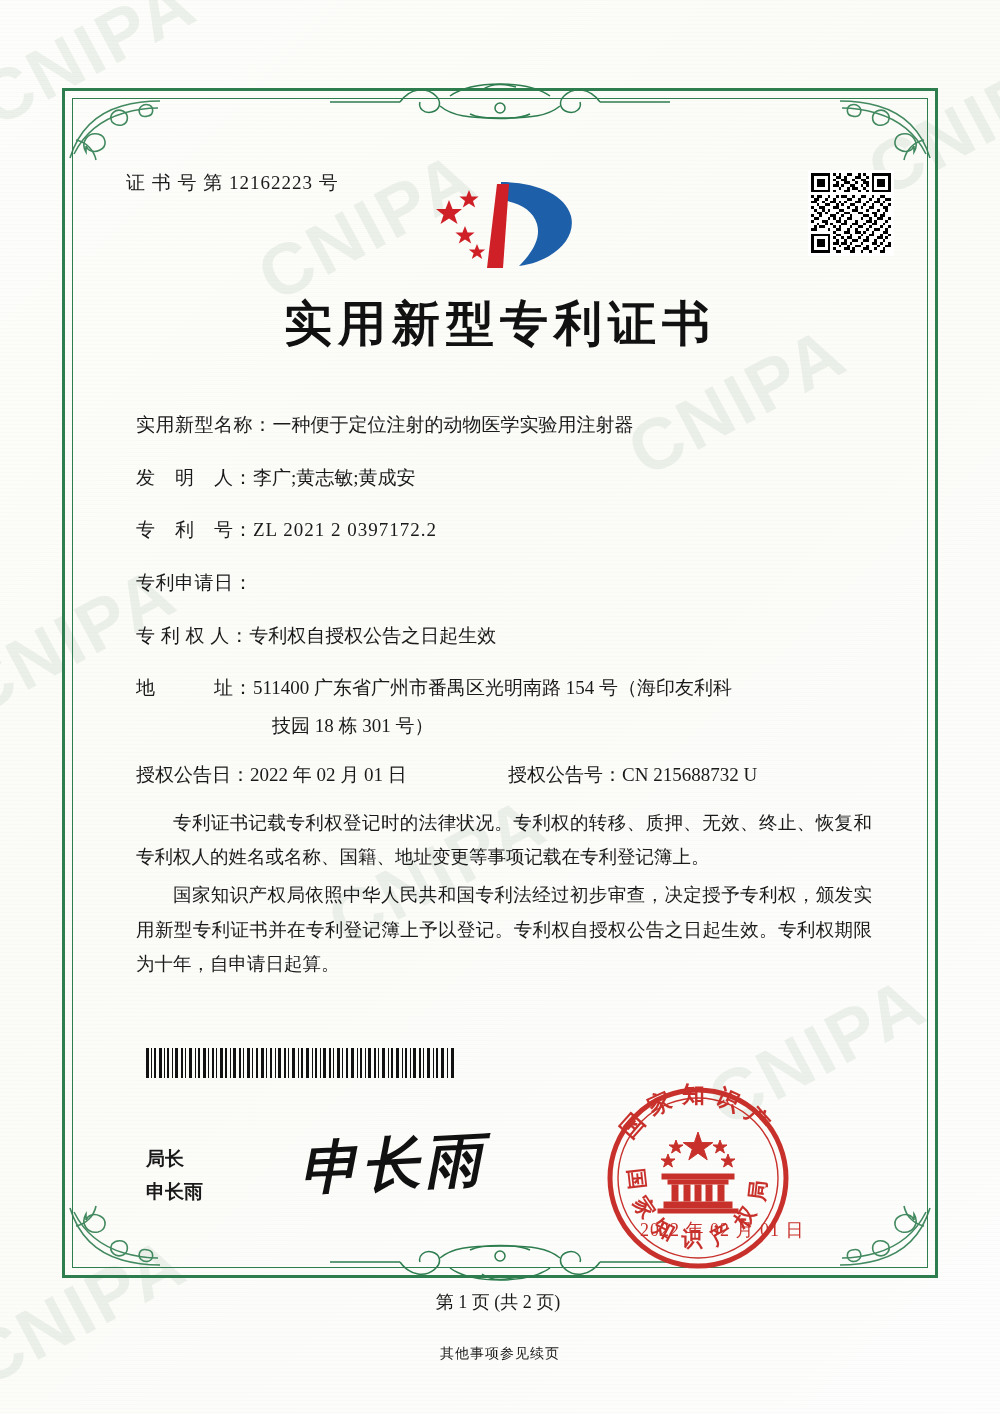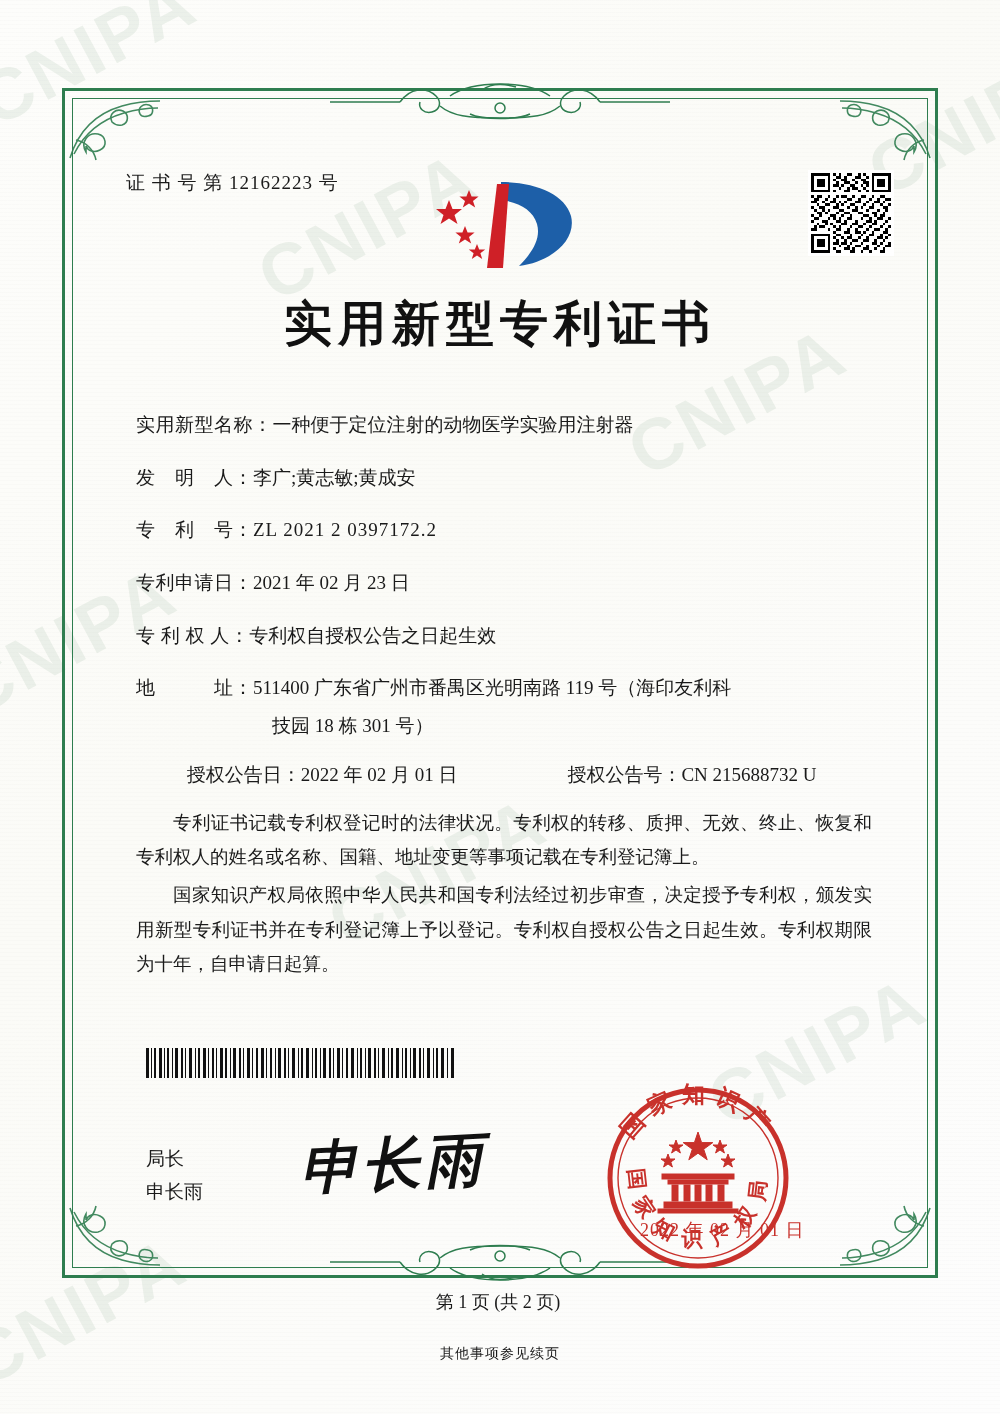--- a/index.html
+++ b/index.html
@@ -151,21 +151,20 @@
   .addr-cont {
     padding-left: 136px;
     margin-top: 3px;
     margin-bottom: 24px;
     font-size: 19px;
   }
   .dual-row {
     display: flex;
     margin-bottom: 13px;
     font-size: 19px;
-    text-align: center;
   }
   .dual-left { flex: 0 0 372px; }
   .dual-right { flex: 1 1 auto; }
 
   
   #paras {
     position: absolute;
     left: 136px;
     top: 806px;
     width: 736px;
@@ -187,21 +186,21 @@
     height: 30px;
   }
 
   
   #sign-label {
     position: absolute;
     left: 146px;
     top: 1142px;
     font-size: 19px;
     line-height: 1.75;
-    font-weight: 400;
+    font-weight: 700;
   }
   #sign-script {
     position: absolute;
     left: 300px;
     top: 1126px;
     font-size: 58px;
     font-family: "DejaVu Serif", serif;
     font-style: italic;
     font-weight: 700;
     color: #111;
@@ -568,29 +567,28 @@
     <div class="field-row">
       <span class="f-label">发　明　人：</span>
       <span class="f-value">李广;黄志敏;黄成安</span>
     </div>
     <div class="field-row">
       <span class="f-label">专　利　号：</span>
       <span class="f-value mono-ish">ZL 2021 2 0397172.2</span>
     </div>
     <div class="field-row">
       <span class="f-label">专利申请日：</span>
-      <span class="f-value">2021 年 02 月 23 日</span>
     </div>
     <div class="field-row">
       <span class="f-label">专 利 权 人：</span>
       <span class="f-value">专利权自授权公告之日起生效</span>
     </div>
     <div class="field-row" style="margin-bottom:12px">
       <span class="f-label">地　　　址：</span>
-      <span class="f-value">511400 广东省广州市番禺区光明南路 119 号（海印友利科</span>
+      <span class="f-value">511400 广东省广州市番禺区光明南路 154 号（海印友利科</span>
     </div>
     <div class="addr-cont">技园 18 栋 301 号）</div>
     <div class="dual-row">
       <div class="dual-left">
         <span>授权公告日：</span><span>2022 年 02 月 01 日</span>
       </div>
       <div class="dual-right">
         <span>授权公告号：</span><span>CN 215688732 U</span>
       </div>
     </div>

